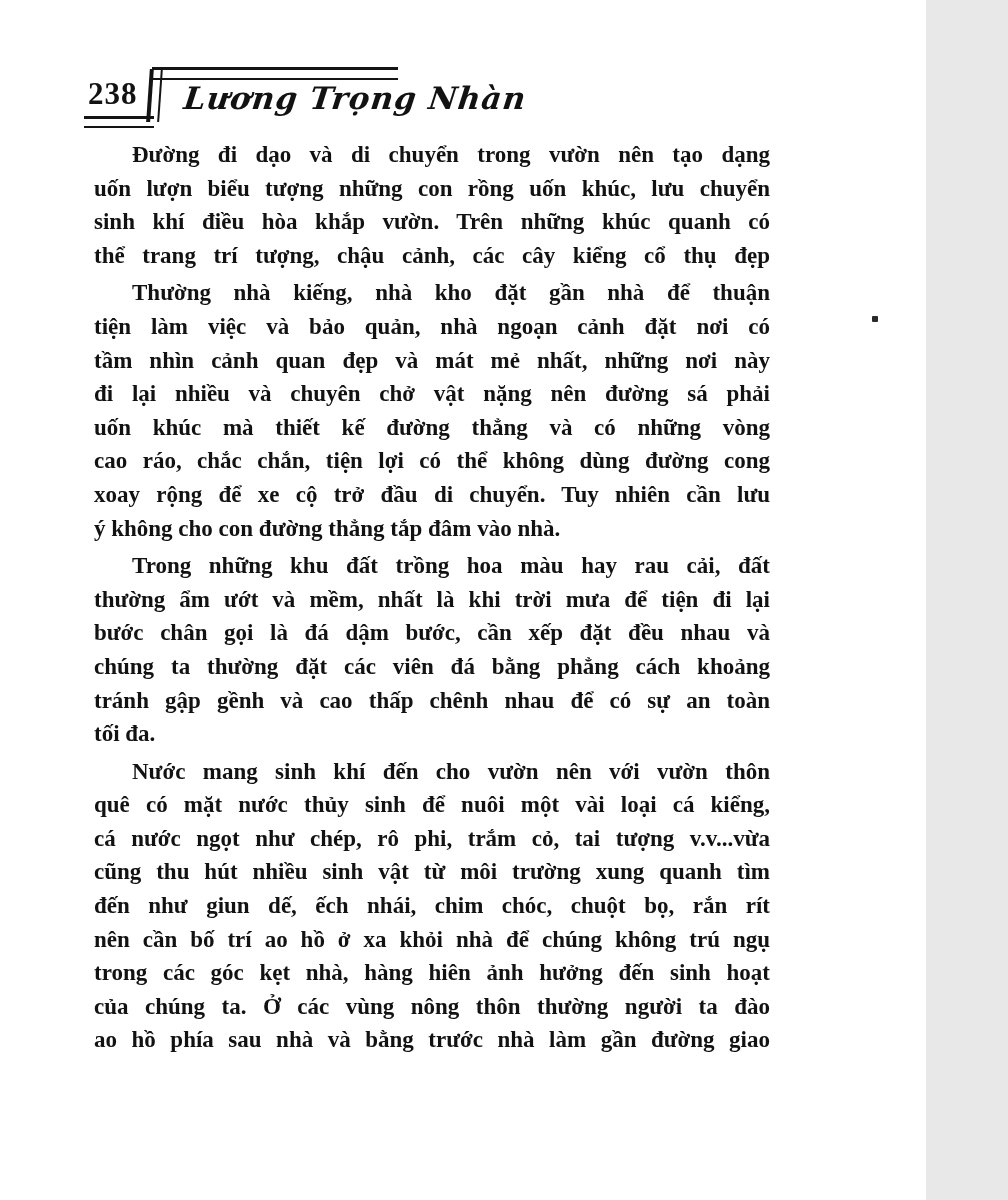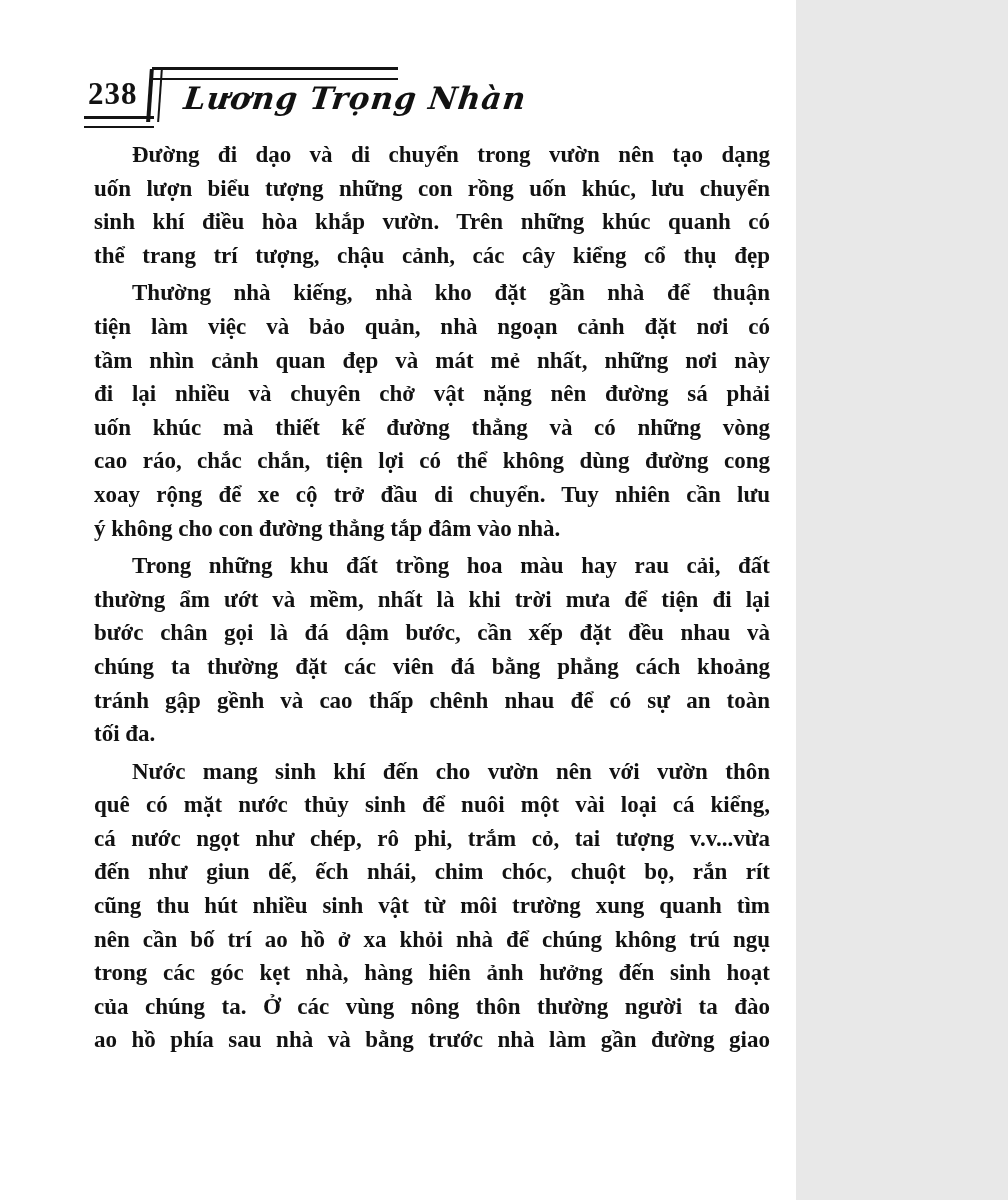--- a/index.html
+++ b/index.html
@@ -1,18 +1,18 @@
 <!DOCTYPE html>
 <html><head>
 <meta charset="utf-8">
 <style>
   html,body{margin:0;padding:0;background:#e8e8e8;}
   .page{
     position:relative;
-    width:796px;height:1200px;
+    width:926px;height:1200px;
     background:#ffffff;
     overflow:hidden;
     font-family:"Liberation Serif","DejaVu Serif",serif;
     color:#121212;
   }
   
   .page-number{
     position:absolute;left:88px;top:76px;
     font-size:31px;font-weight:600;letter-spacing:1px;
   }
@@ -95,22 +95,22 @@
         <span class="line">thường ẩm ướt và mềm, nhất là khi trời mưa để tiện đi lại</span>
         <span class="line">bước chân gọi là đá dậm bước, cần xếp đặt đều nhau và</span>
         <span class="line">chúng ta thường đặt các viên đá bằng phẳng cách khoảng</span>
         <span class="line">tránh gập gềnh và cao thấp chênh nhau để có sự an toàn</span>
         <span class="line lastline">tối đa.</span>
       </p>
       <p class="para">
         <span class="line first">Nước mang sinh khí đến cho vườn nên với vườn thôn</span>
         <span class="line">quê có mặt nước thủy sinh để nuôi một vài loại cá kiểng,</span>
         <span class="line">cá nước ngọt như chép, rô phi, trắm cỏ, tai tượng v.v...vừa</span>
+        <span class="line">cũng thu hút nhiều sinh vật từ môi trường xung quanh tìm</span>
         <span class="line">đến như giun dế, ếch nhái, chim chóc, chuột bọ, rắn rít</span>
-        <span class="line">cũng thu hút nhiều sinh vật từ môi trường xung quanh tìm</span>
         <span class="line">nên cần bố trí ao hồ ở xa khỏi nhà để chúng không trú ngụ</span>
         <span class="line">trong các góc kẹt nhà, hàng hiên ảnh hưởng đến sinh hoạt</span>
         <span class="line">của chúng ta. Ở các vùng nông thôn thường người ta đào</span>
         <span class="line">ao hồ phía sau nhà và bằng trước nhà làm gần đường giao</span>
       </p>
     </main>
 
   <div class="ink-speck"></div>
 
 </div>

